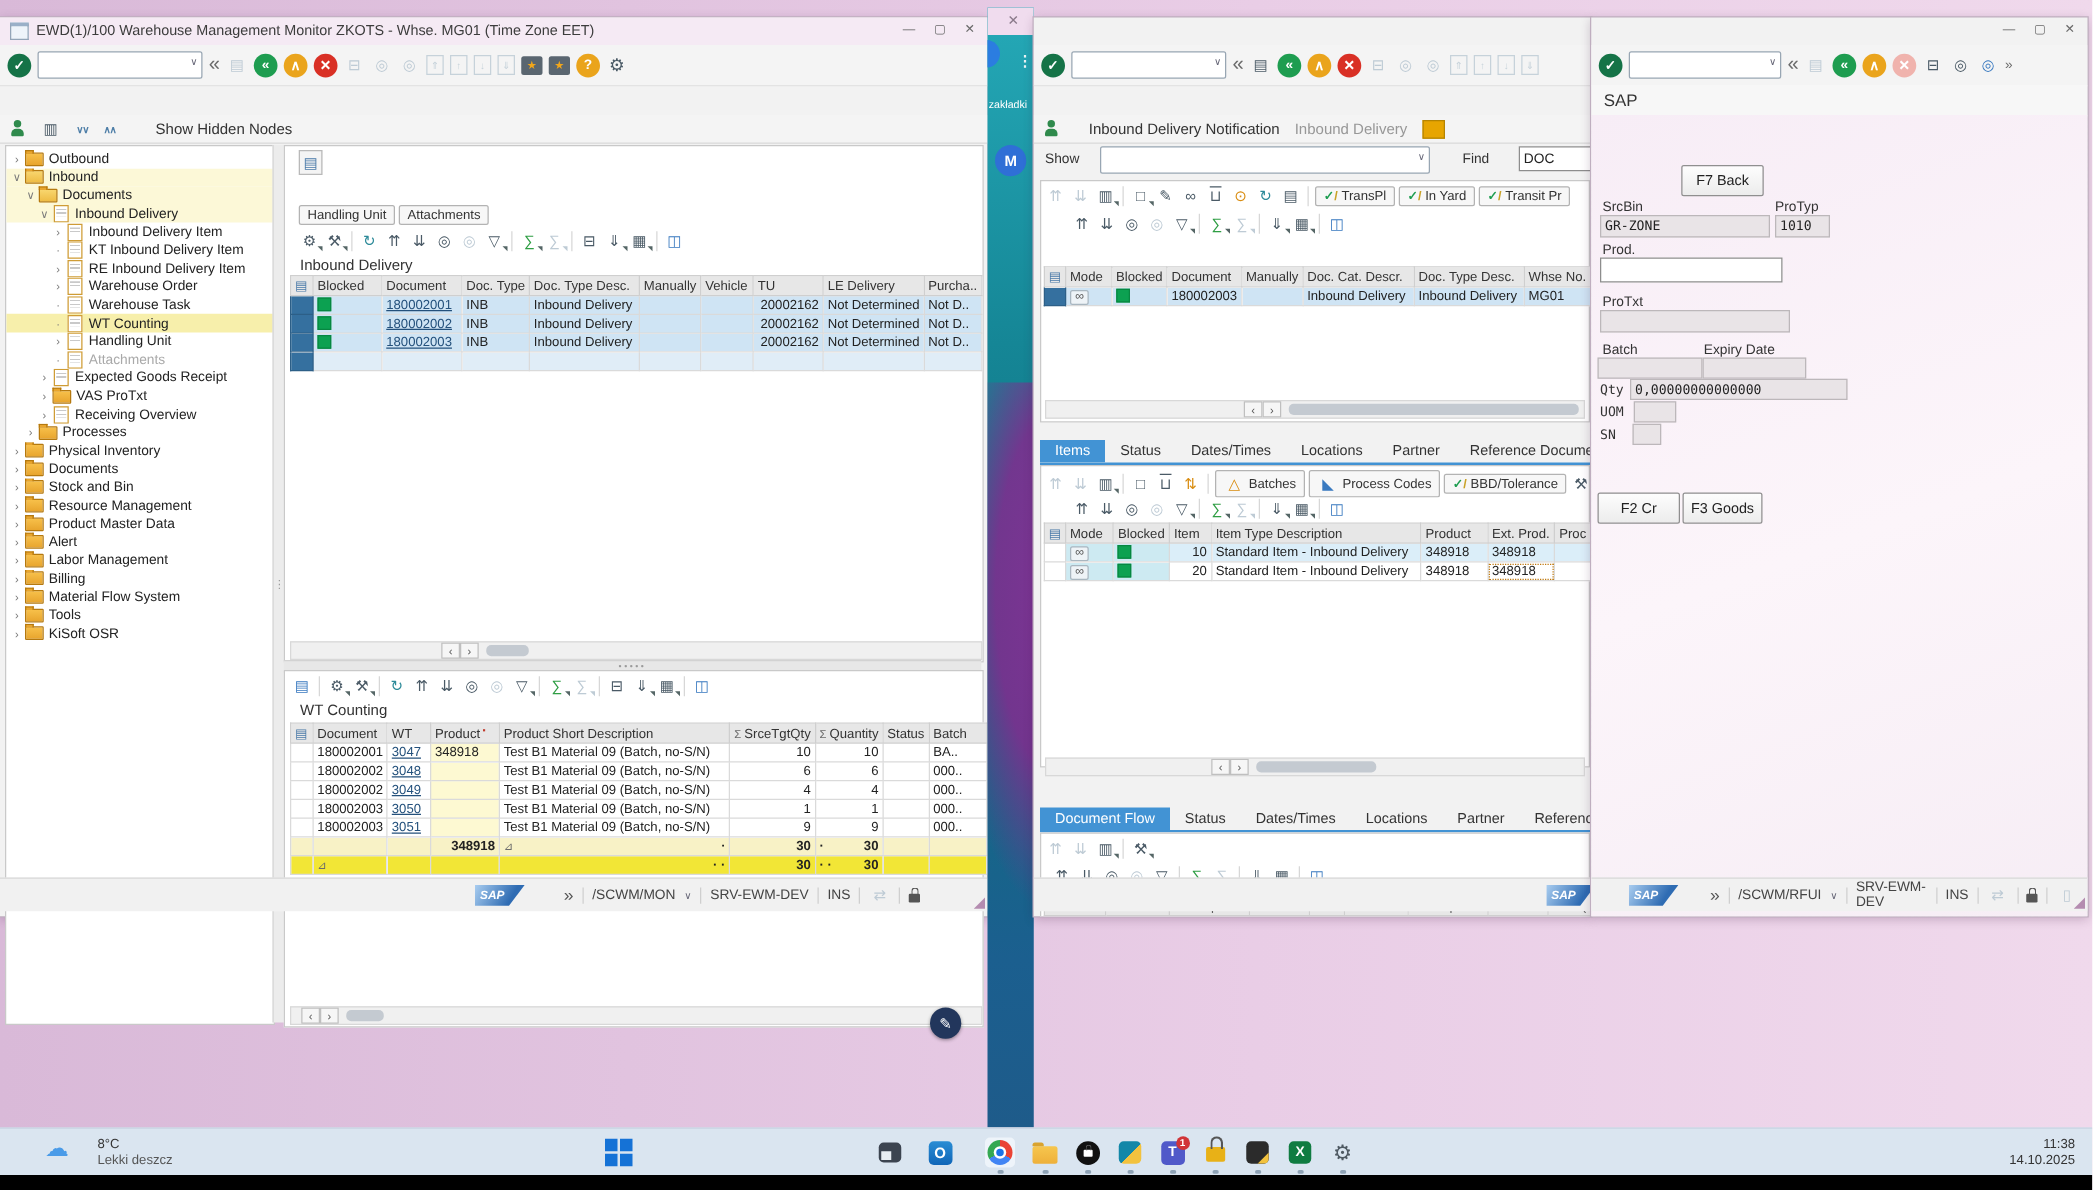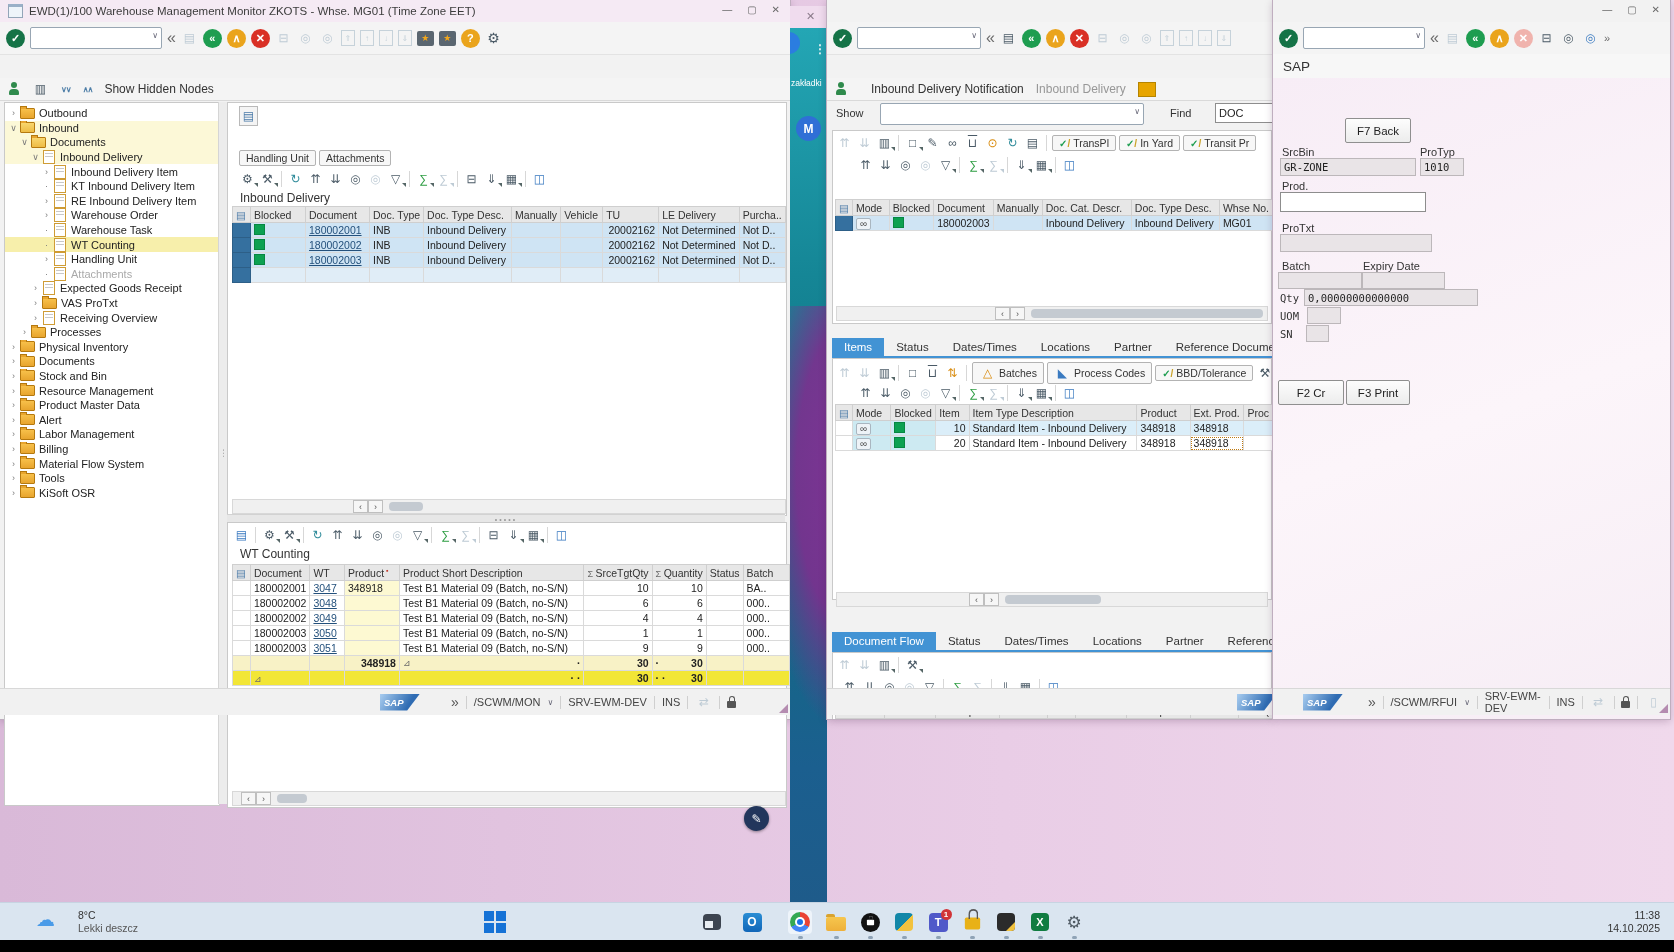--- a/index.html
+++ b/index.html
@@ -1,19 +1,19 @@
 <!DOCTYPE html>
 <html><head>
 <meta charset="utf-8">
 <style>
   html,body{margin:0;padding:0}
   #stage{position:relative;width:1674px;height:952px;overflow:hidden;
     background:linear-gradient(90deg,#d9b9d8,#e9cde6 60%,#f0d9ec);
     font-family:"Liberation Sans",sans-serif;-webkit-font-smoothing:antialiased}
-  .win{position:absolute;top:0;height:719px;background:#f2f2f2;
+  .win{position:absolute;top:14px;height:719px;background:#f2f2f2;
     box-shadow:0 0 0 1px #bfaebf,0 2px 8px rgba(60,20,60,.25)}
   .titlebar{position:absolute;left:0;top:0;right:0;height:22px;background:#f5eaf4;
     display:flex;align-items:center;gap:6px;padding:0 8px;font-size:11.5px;color:#3c3c3c;
     white-space:nowrap;overflow:hidden;border-bottom:1px solid #e4d4e2}
   .wicon{width:13px;height:10px;border:1px solid #93a5b8;background:#eef4fa;border-top:3px solid #9ab0c8;flex:0 0 auto}
   .winctl{position:absolute;top:4px;display:flex;gap:15px;color:#6a6a6a;font-size:10px;line-height:12px}
   .toolbar{position:absolute;left:0;right:0;top:22px;height:32px;background:#f4f4f4;border-bottom:1px solid #e3e3e3;
     display:flex;align-items:center;gap:5px;padding:0 6px;overflow:hidden}
   .cir{width:19px;height:19px;border-radius:50%;display:inline-flex;align-items:center;justify-content:center;
     color:#fff;font-size:11px;font-weight:bold;flex:0 0 auto}
@@ -188,21 +188,21 @@
         <span class="starbox gi gi-star"></span>
         <span class="starbox gi gi-star"></span>
         <span class="cir amber">?</span>
         <span class="ti gi gi-gear" style="font-size: 14px;"></span>
       </div>
     <div class="apptb">
       <span class="person"></span>
       <span class="ti gi gi-layout"></span>
       <span class="chev2">∨∨</span>
       <span class="chev2">∧∧</span>
-      <span style="margin-left:0">Show Hidden Nodes</span>
+      <span style="margin-left:20px">Show Hidden Nodes</span>
     </div>
 
     <div class="panel" style="left:4px;top:102px;width:214px;height:702px;overflow:hidden">
       <div id="lw-tree" style="padding-top:3px">
           <div class="titem" style="padding-left: 3px;">
             <span class="exp">›</span>
             <span class="fold"></span>
             <span class="tlab">Outbound</span>
           </div>
           <div class="titem hl" style="padding-left: 3px;">
@@ -959,21 +959,21 @@
     <span class="lab" style="left:90px;top:260px">Expiry Date</span>
     <div class="fld" style="left:5px;top:272px;width:76px;height:15px"></div>
     <div class="fld" style="left:89px;top:272px;width:75px;height:15px"></div>
     <span class="lab mono" style="left:7px;top:292px">Qty</span>
     <div class="fld" style="left:31px;top:289px;width:166px;height:15px">0,00000000000000</div>
     <span class="lab mono" style="left:7px;top:310px">UOM</span>
     <div class="fld" style="left:34px;top:307px;width:26px;height:15px"></div>
     <span class="lab mono" style="left:7px;top:328px">SN</span>
     <div class="fld" style="left:33px;top:325px;width:15px;height:15px"></div>
     <div class="btn" style="left:5px;top:380px;width:64px;height:23px" id="rw-b1">F2 Cr</div>
-    <div class="btn" style="left:73px;top:380px;width:62px;height:23px" id="rw-b2">F3 Print</div>
+    <div class="btn" style="left:73px;top:380px;width:62px;height:23px" id="rw-b2">F3 Goods</div>
 
     <div class="statusbar">
       <span class="saplogo" style="margin-left:22px">SAP</span>
       <span style="font-size:14px;color:#555;margin-left:18px">»</span>
       <span class="sbsep"></span>
       <span>/SCWM/RFUI</span>
       <span style="font-size:8px;color:#667">∨</span>
       <span class="sbsep"></span>
       <span>SRV-EWM-DEV</span>
       <span class="sbsep"></span>

